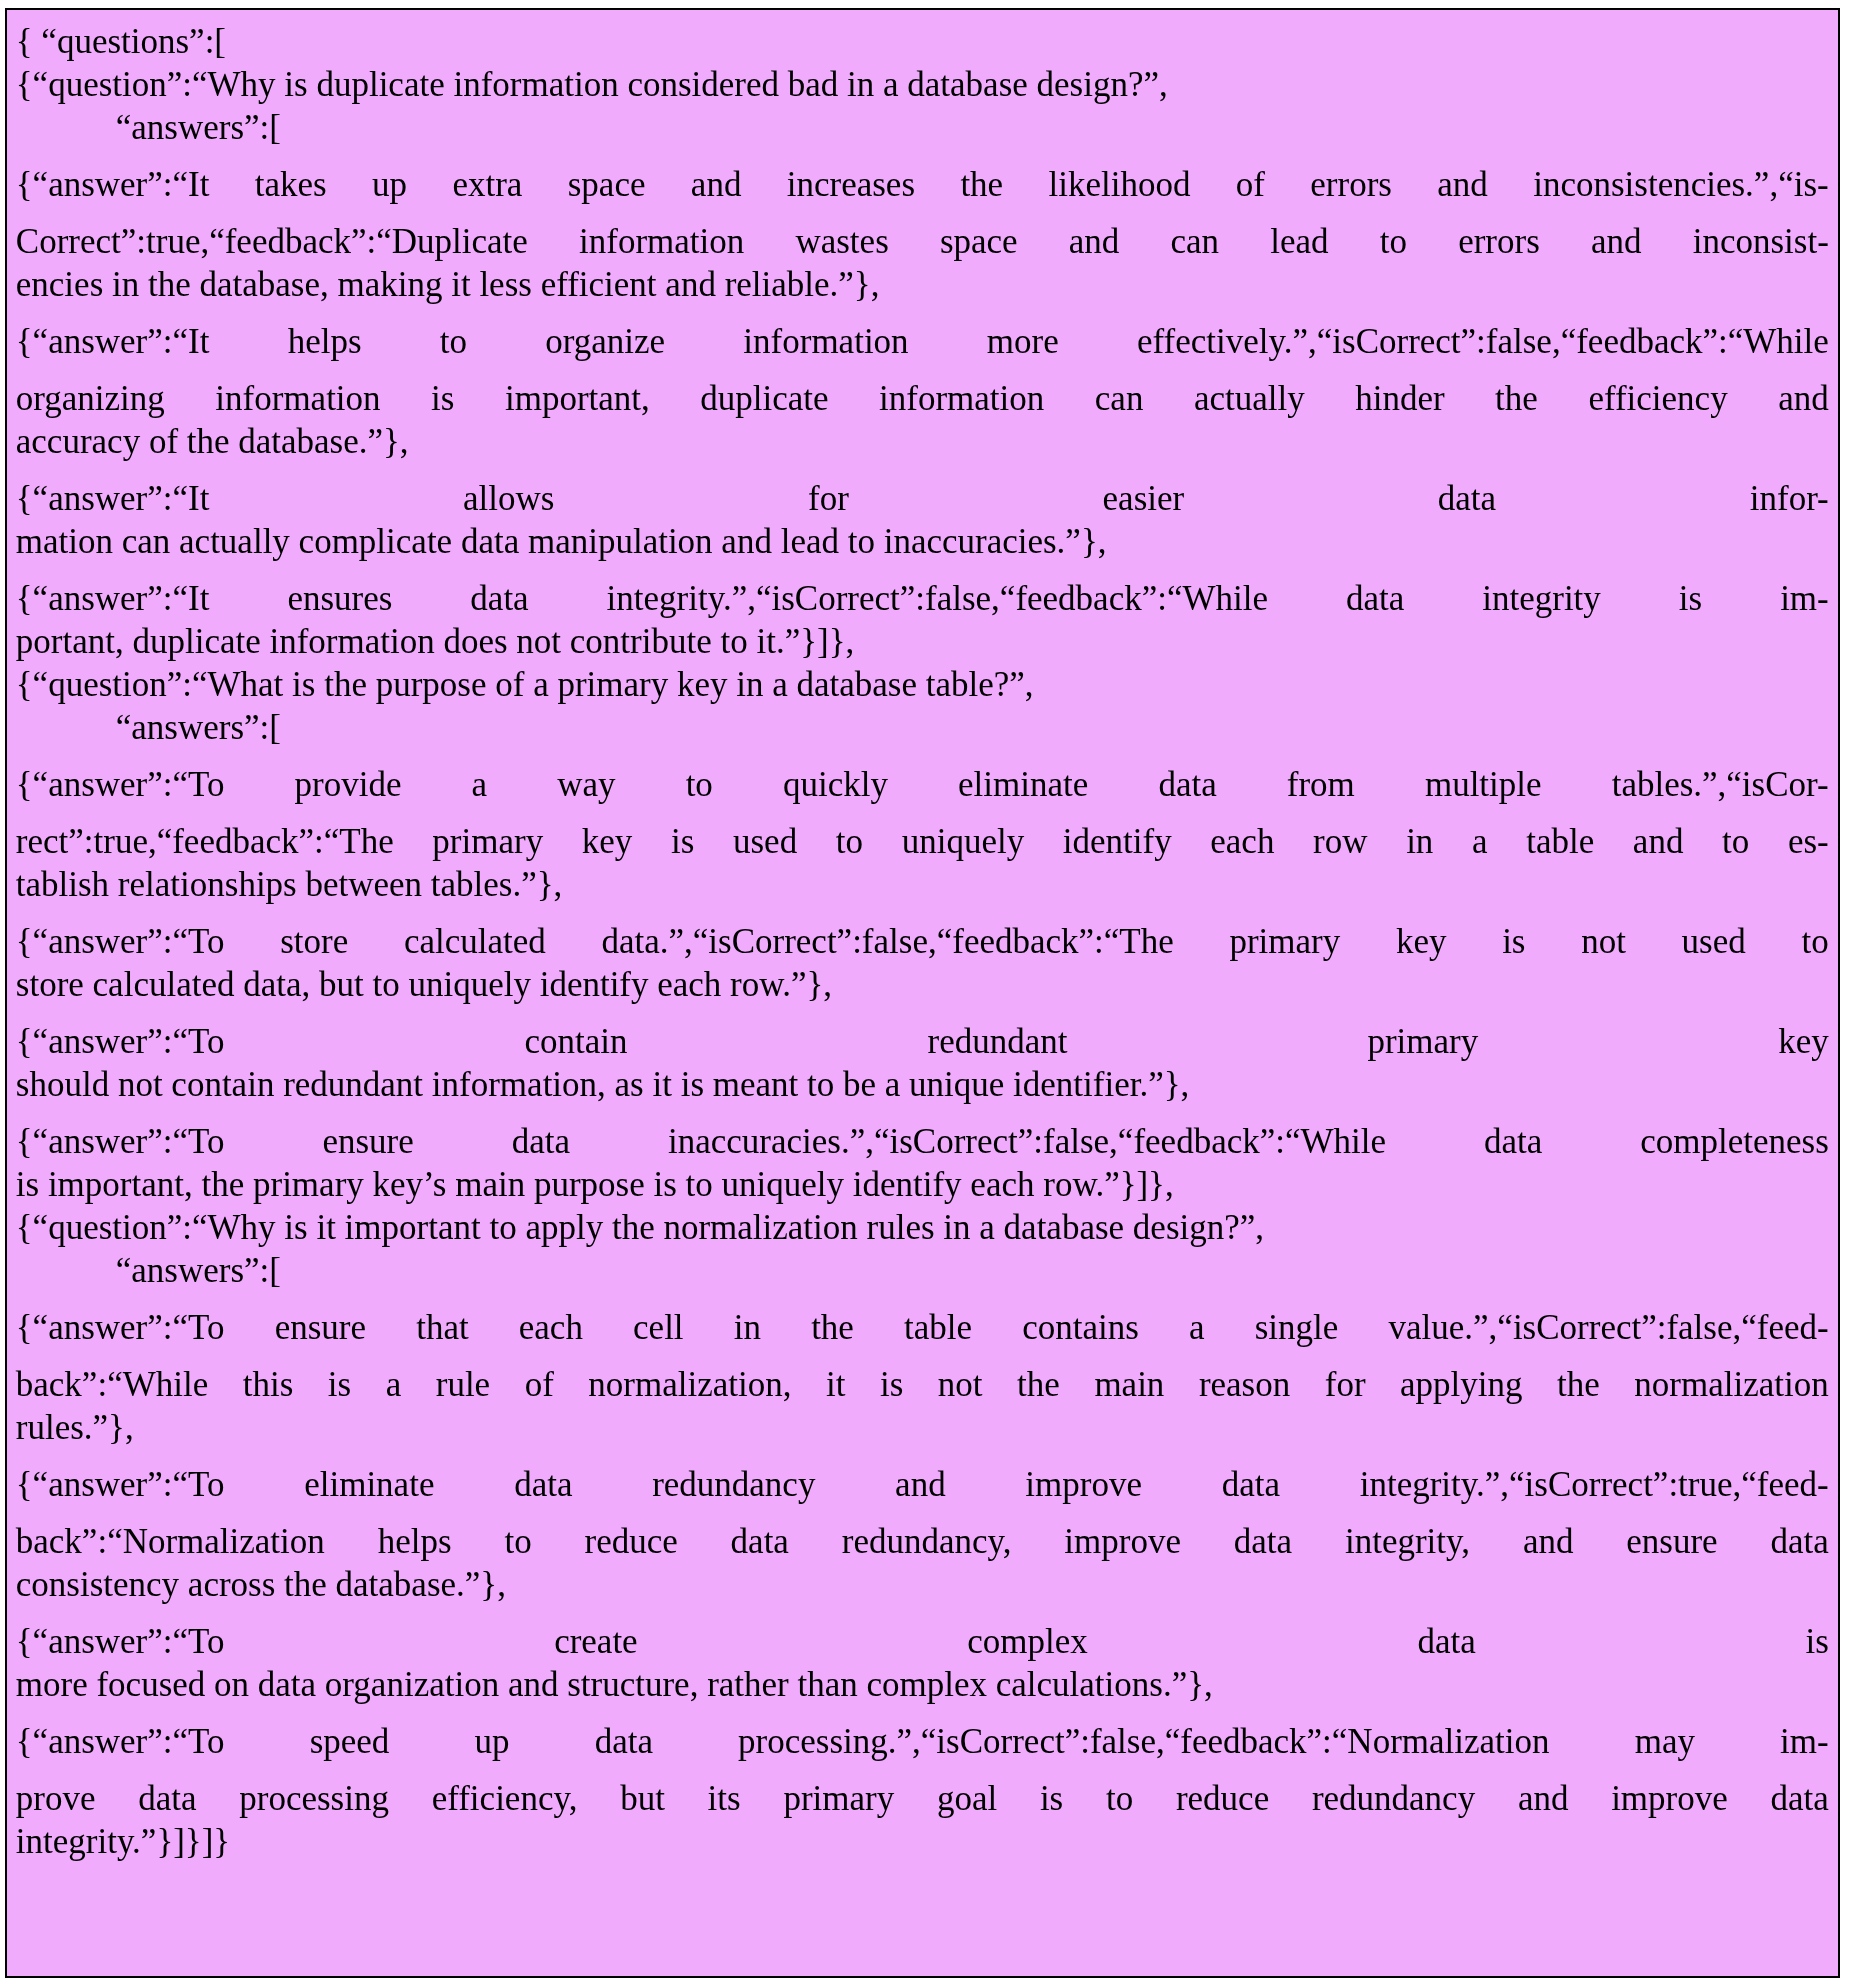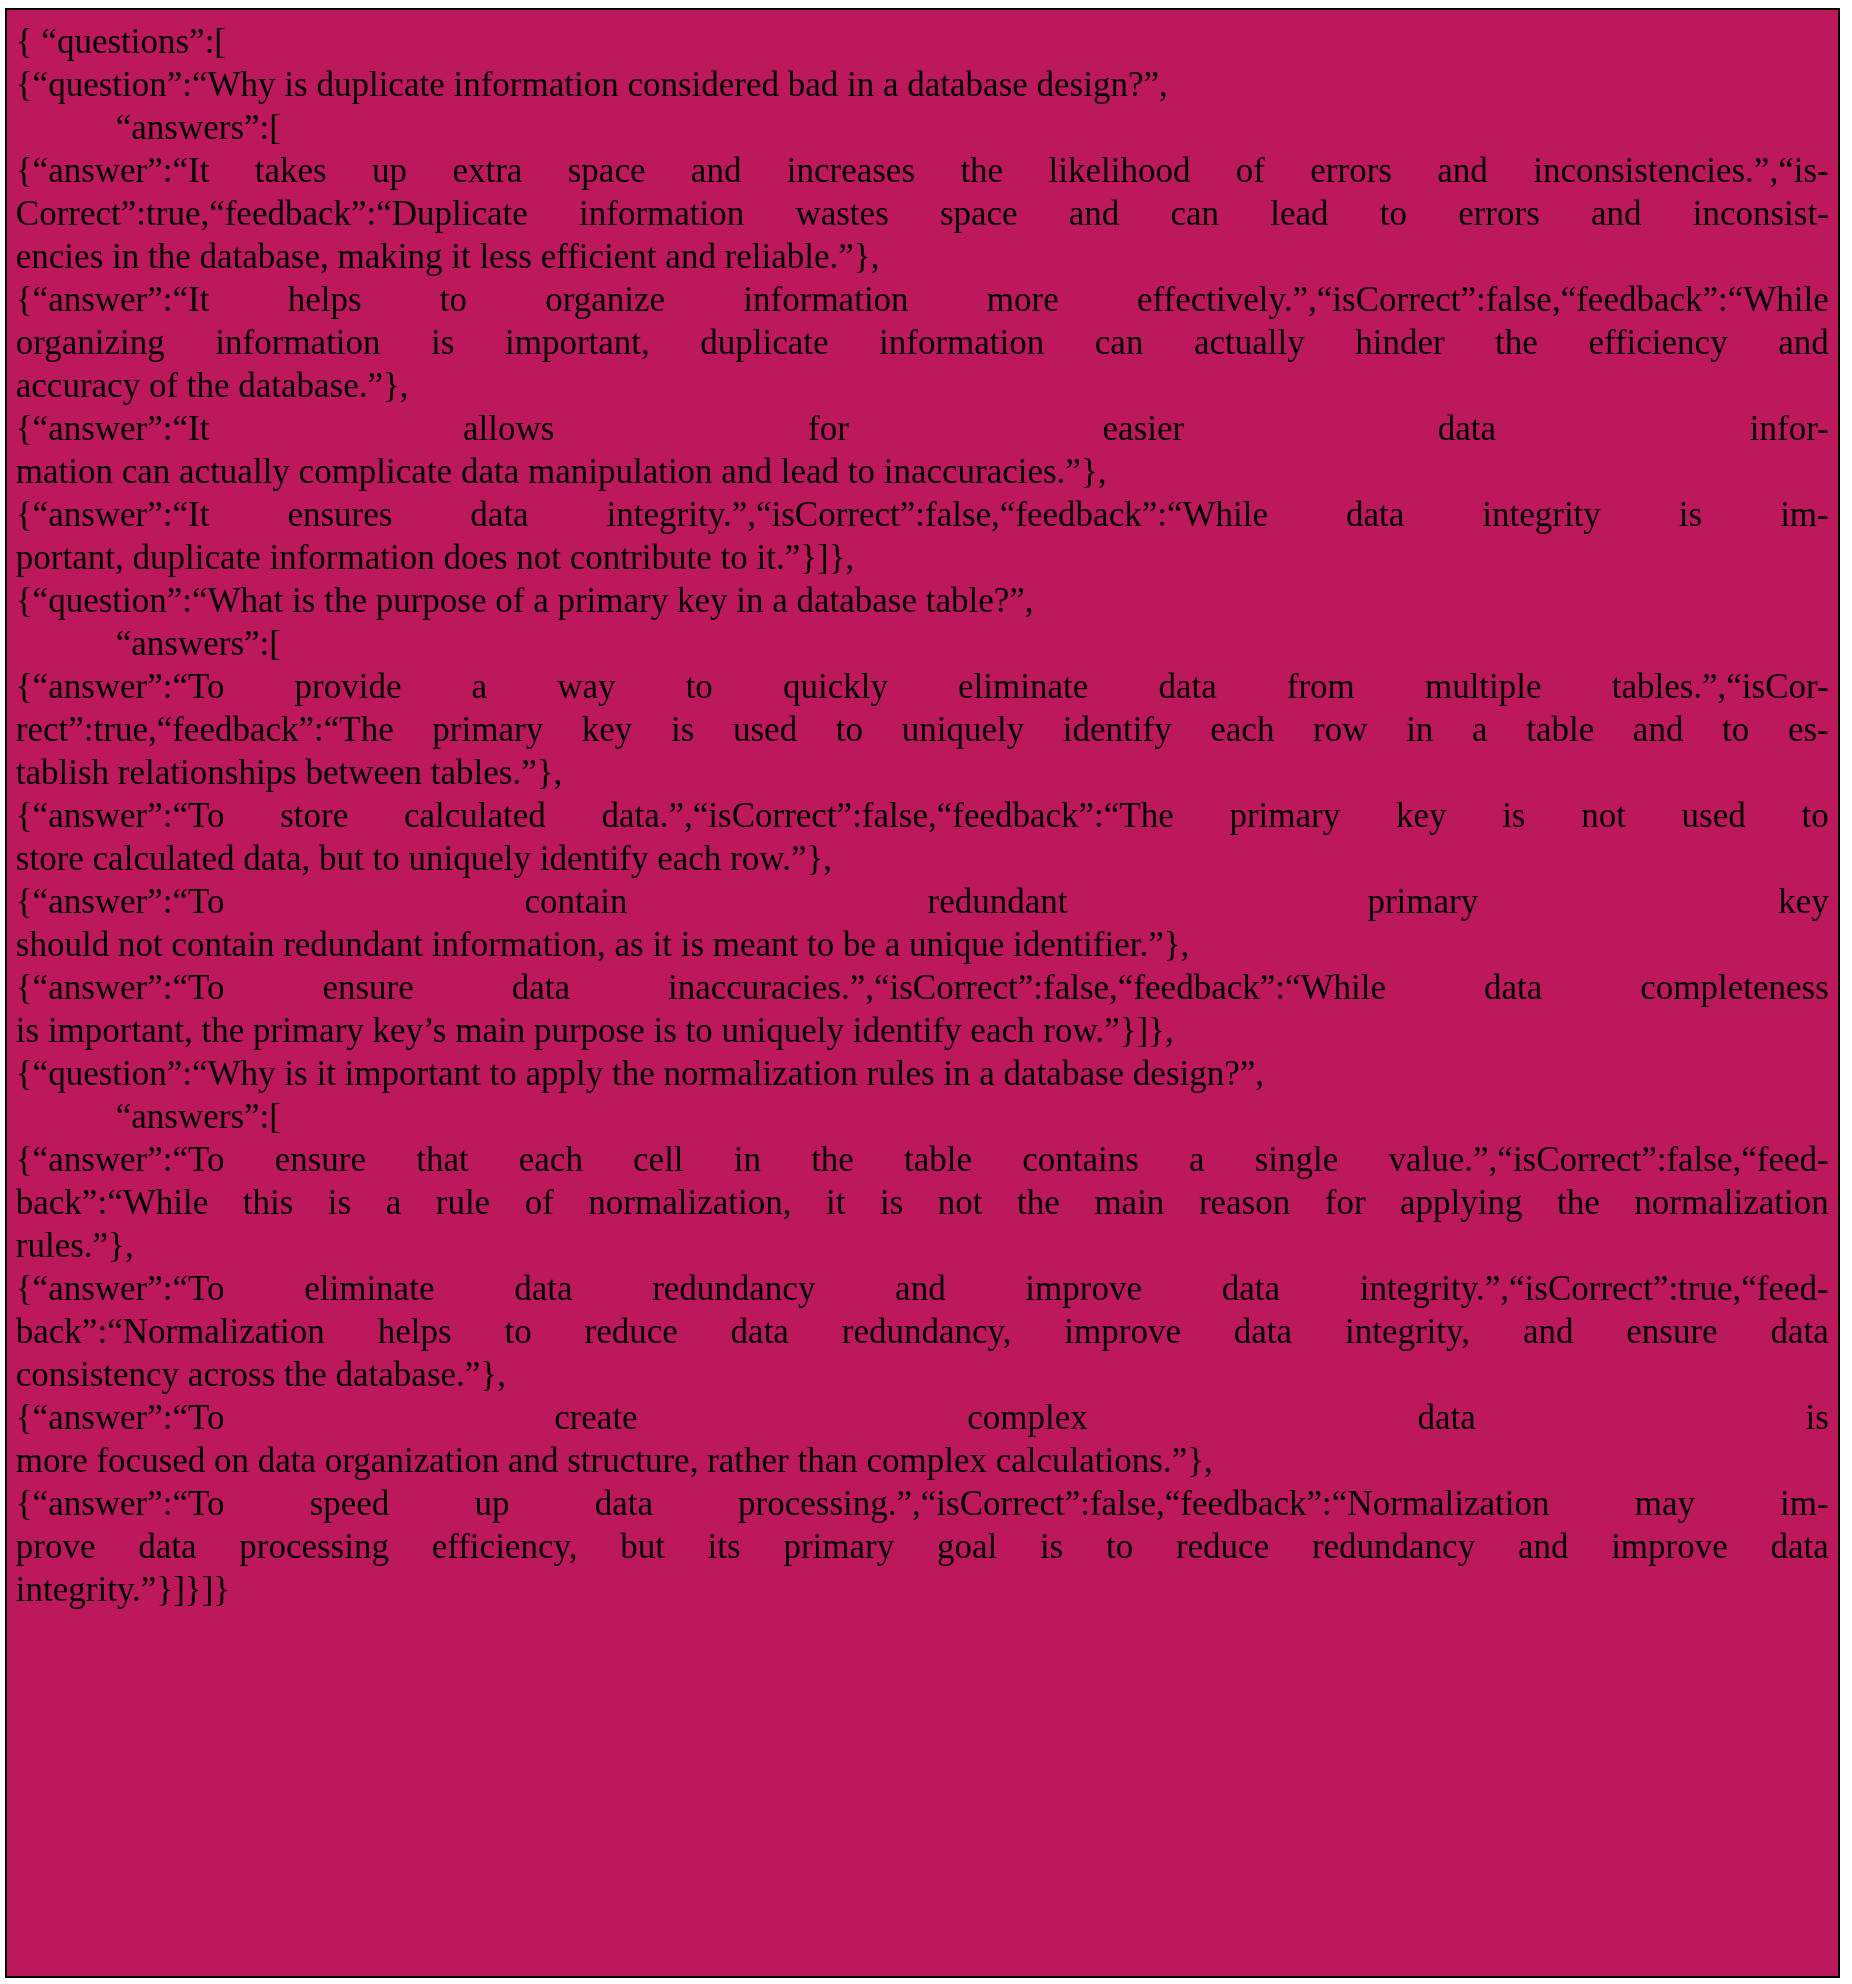--- a/index.html
+++ b/index.html
@@ -18,21 +18,21 @@
 
   
   #listing-frame {
     position: absolute;
     left: 5px;
     top: 7.7px;
     width: 1835px;
     height: 1970px;
     border: 2.7px solid #000000;
     box-sizing: border-box;
-    background: #be185d;
+    background: #f0abfc;
   }
 
   #listing-body {
     position: absolute;
     left: 8.8px;
     top: 10px;
     right: 8.8px;
     width: 1813px;
     box-sizing: border-box;
   }
@@ -47,20 +47,21 @@
     white-space: pre;
     font-variant-ligatures: none;
     color: #000000;
   }
 
   
   .code-line.justify {
     display: flex;
     justify-content: space-between;
     white-space: pre;
+    margin-top: 14px;
   }
   .code-line.justify > .w {
     white-space: pre;
     display: inline-block;
   }
 
   
   .code-line.indent {
     padding-left: 100px;
   }

